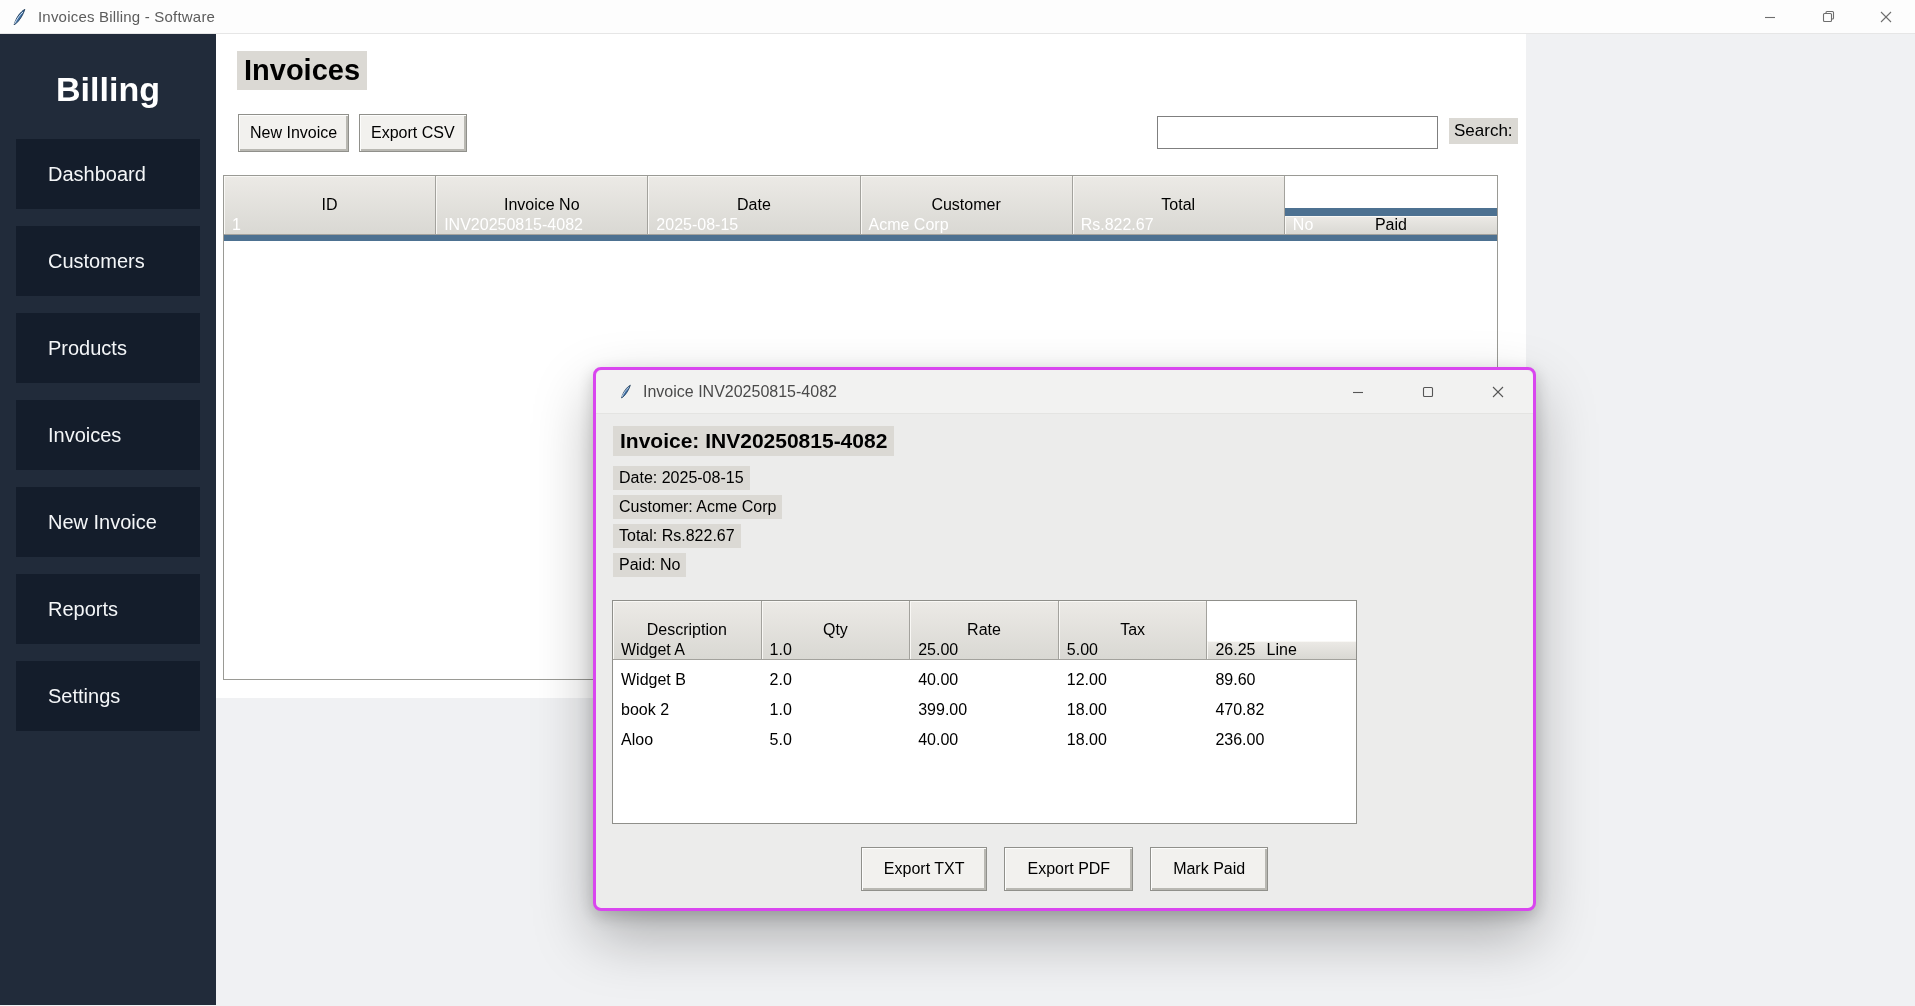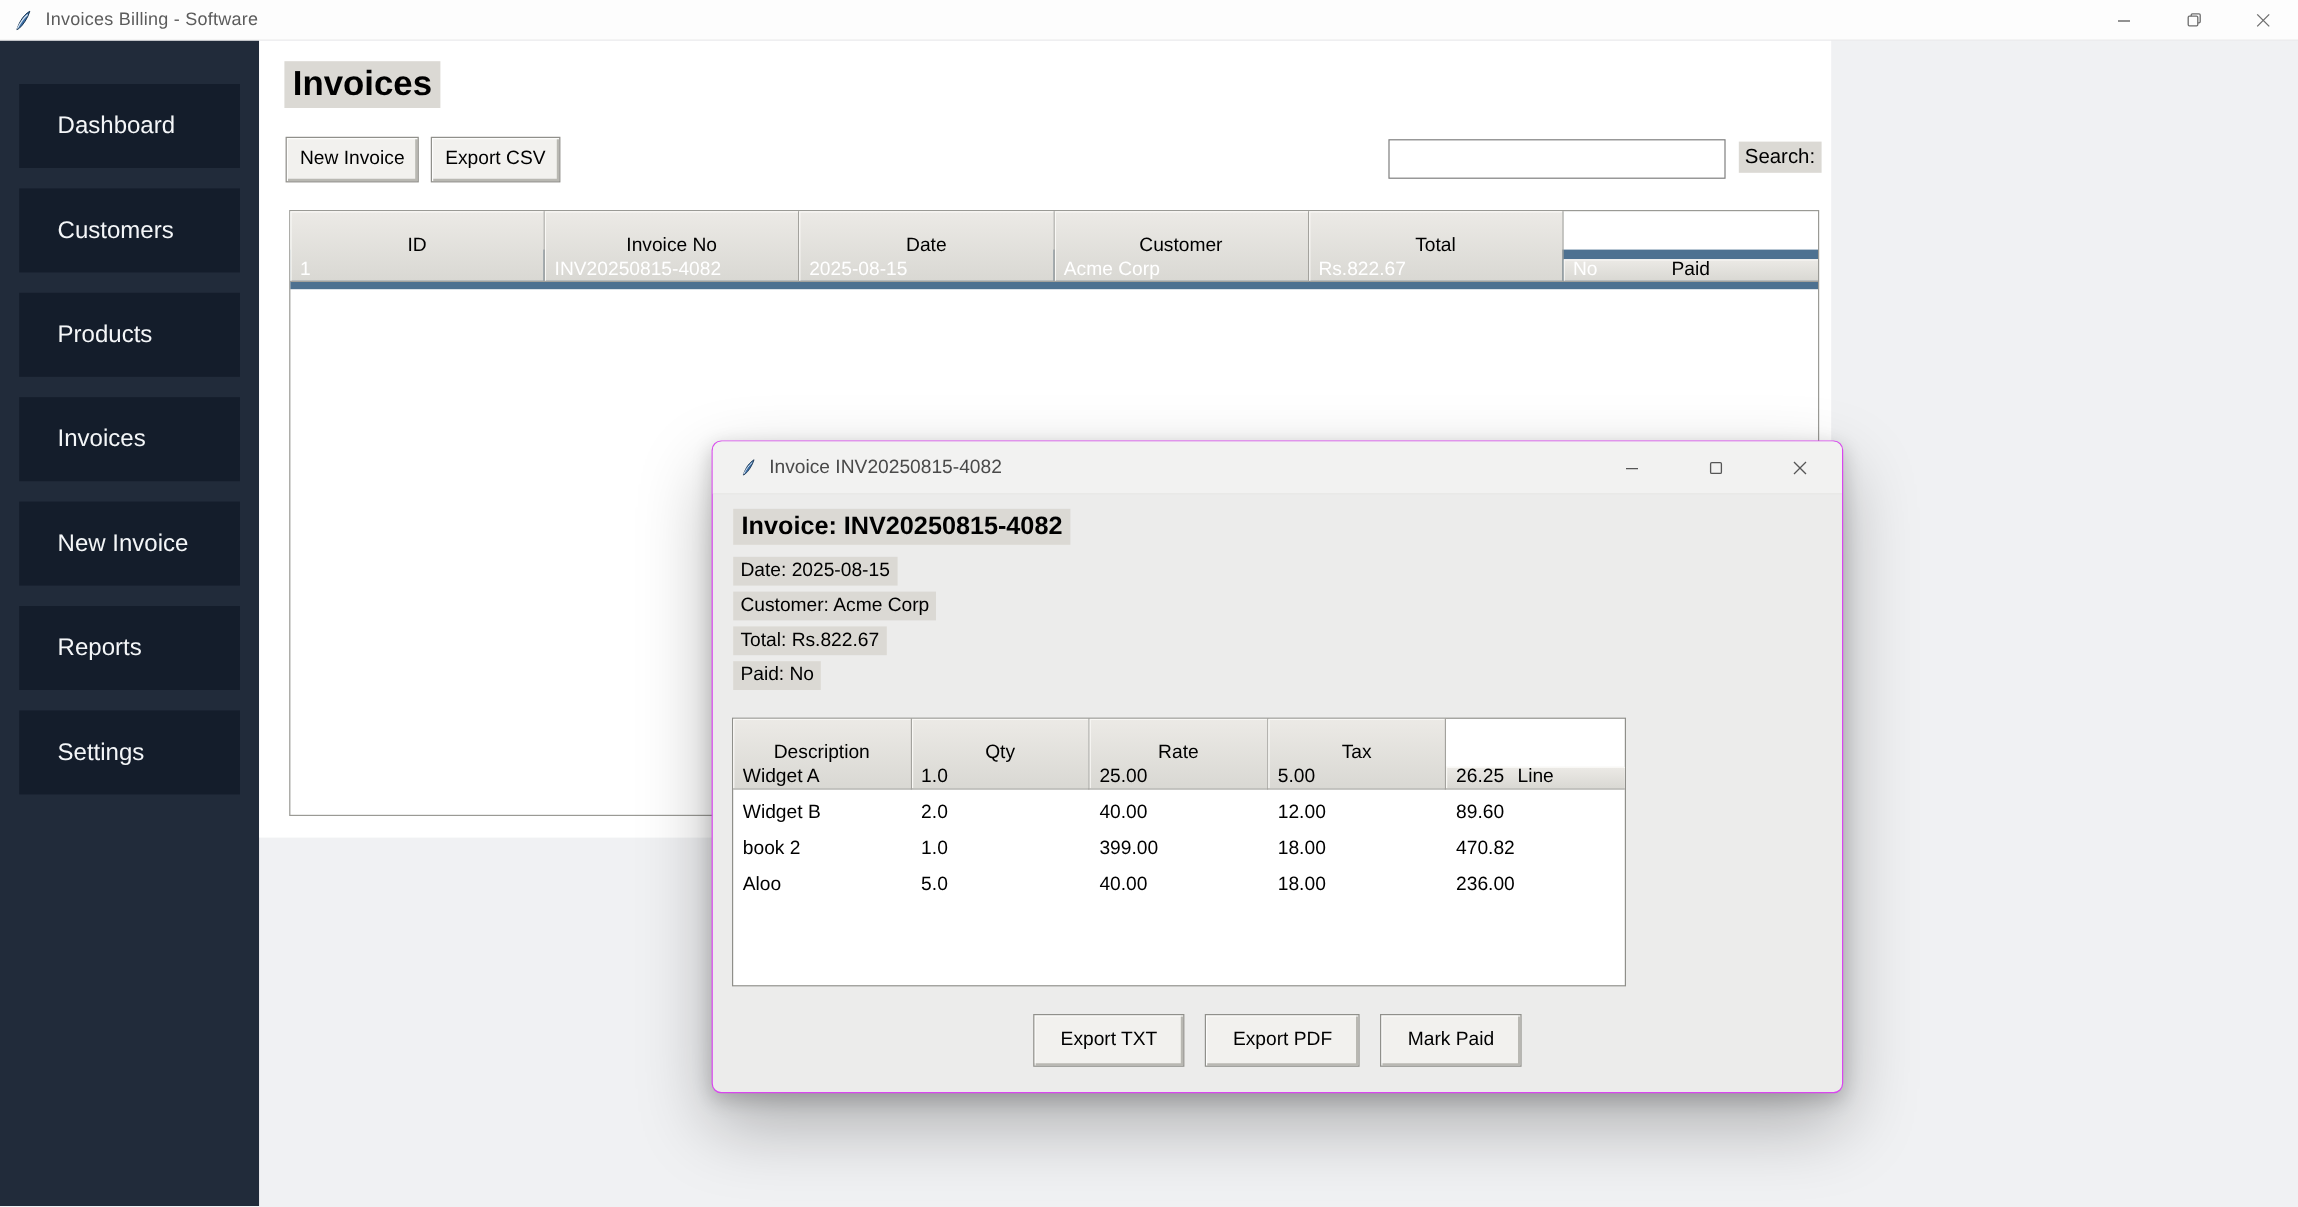--- a/index.html
+++ b/index.html
@@ -72,29 +72,29 @@
   }
   .tv-head:last-child { border-right:none;margin-top:40px; }
   .tv-row { display:grid; }
   .tv-cell {
     display:flex; align-items:center; padding-left:8px;
     font-size:16px; color:#000; white-space:nowrap; overflow:hidden;
   }
   .tv-row.selected { background:#4d7191; }
   .tv-row.selected .tv-cell { color:#ffffff; }
 
-  .invoices-tv { position:absolute; left:25px; top:141px; width:1275px; height:505px; }
+  .invoices-tv { position:absolute; left:7px; top:141px; width:1275px; height:505px; }
   .invoices-tv .tv-header { grid-template-columns:repeat(6,1fr); height:32px; }
   .invoices-tv .tv-row { grid-template-columns:repeat(6,1fr); height:33px; }
 
   
   .dialog {
     position:absolute; left:377px; top:333px; 
     width:943px; height:544px; background:#ececeb;
-    border:1px solid #d946ef; border-radius:8px;
+    border:3px solid #d946ef; border-radius:8px;
     box-shadow:0 26px 60px rgba(0,0,0,.28), 0 5px 16px rgba(0,0,0,.18);
   }
   .dlg-titlebar {
     height:44px; background:#f2f2f1; border-radius:8px 8px 0 0;
     border-bottom:1px solid #e4e4e2; display:flex; align-items:center; padding-left:22px;
   }
   .dlg-titlebar .app-icon { width:15px; height:15px; margin-right:10px; display:flex; }
   .dlg-title { font-size:16px; color:#4a4a4a; }
   .dlg-controls { margin-left:auto; display:flex; height:100%; }
   .dlg-btn { width:70px; height:100%; display:flex; align-items:center; justify-content:center; color:#565656; }
@@ -150,20 +150,21 @@
         <line x1="1" y1="1" x2="11" y2="11"></line>
           <line x1="11" y1="1" x2="1" y2="11"></line>
       </svg>
     </div>
   </div>
 </div>
 
 <div class="app">
 
   <nav class="sidebar">
+    <div class="brand">Billing</div>
     <div>
 
         <button class="side-item"><span>Dashboard</span></button>
 
         <button class="side-item"><span>Customers</span></button>
 
         <button class="side-item"><span>Products</span></button>
 
         <button class="side-item"><span>Invoices</span></button>
 

